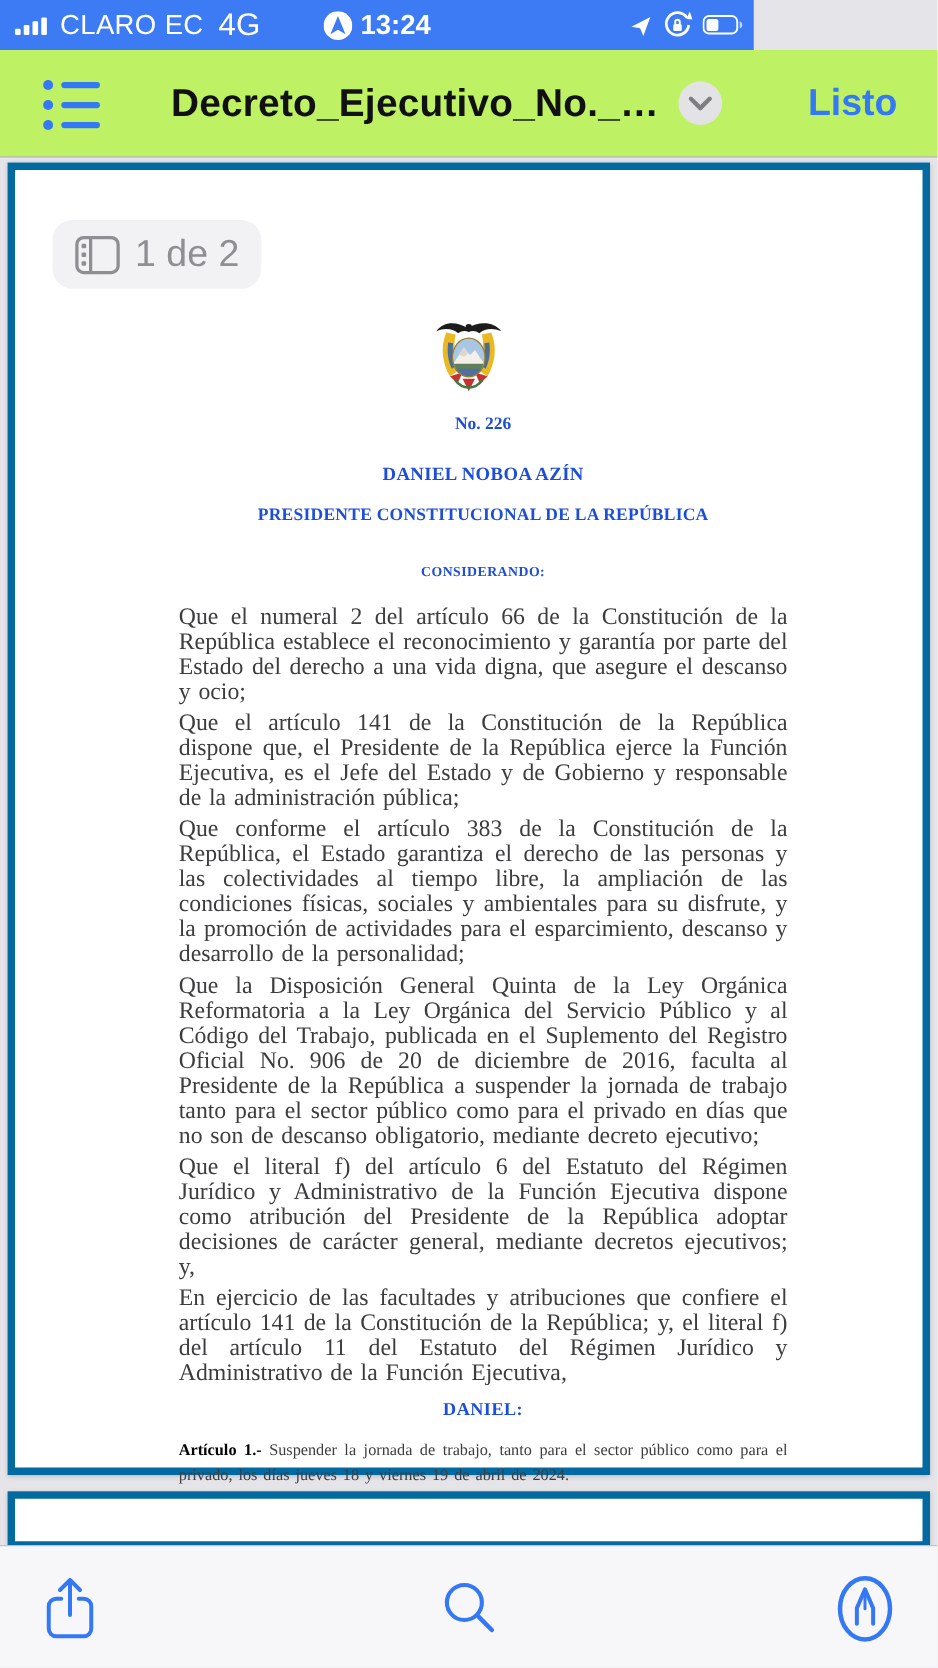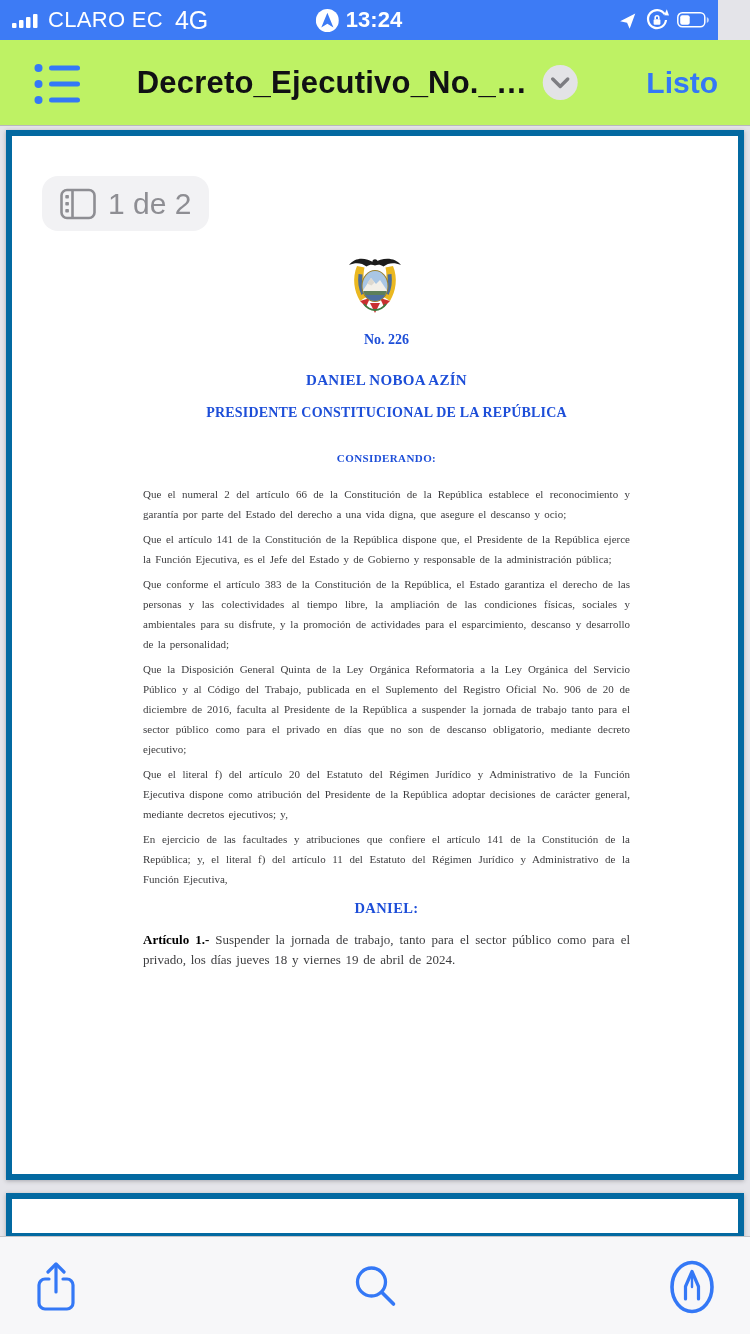--- a/index.html
+++ b/index.html
@@ -6,21 +6,21 @@
   html,body { width:750px; height:1334px; }
   body {
     position:relative;
     font-family:"Liberation Sans", sans-serif;
     background:#e4e4e9;
     overflow:hidden;
   }
 
   
   .status-bar {
-    position:absolute; top:0; left:0; width:718px; height:40px;
+    position:absolute; top:0; left:0; width:603px; height:40px;
     background:#3d7bf5; color:#ffffff;
     display:flex; align-items:center;
   }
   .sb-left { display:flex; align-items:center; gap:8px; padding-left:12px; }
   .sb-carrier { font-size:22px; font-weight:500; letter-spacing:.3px; }
   .sb-network { font-size:25px; font-weight:400; margin-left:4px; }
   .sb-center {
     position:absolute; left:50%; top:0; height:40px; transform:translateX(-50%);
     display:flex; align-items:center; gap:7px;
   }
@@ -72,21 +72,21 @@
     position:absolute; left:131px; top:196px; width:487px;
     font-family:"Liberation Serif", serif; color:#3d3d3f;
   }
   .doc-center { text-align:center; font-weight:700; color:#1d4ed8; }
   .doc-number { font-size:14px; }
   .doc-name   { font-size:15px; margin-top:24px; letter-spacing:.3px; }
   .doc-ptitle { font-size:14px; margin-top:16px; letter-spacing:.2px; }
   .doc-considering { font-size:11px; margin-top:31px; letter-spacing:.4px; }
   .doc-paragraphs { margin-top:20px; }
   .doc-paragraphs p {
-    font-size:11px; line-height:20px; text-align:justify;
+    font-size:19px; line-height:20px; text-align:justify;
     word-spacing:1.5px; margin-top:5px;
   }
   .doc-paragraphs p:first-child { margin-top:0; }
   .doc-decreta { font-size:14.5px; margin-top:11px; letter-spacing:.4px; }
   .doc-article {
     font-size:13px; line-height:20px; text-align:justify;
     word-spacing:1.5px; margin-top:13px;
   }
   .doc-article strong { font-weight:700; color:#000000; }
 
@@ -221,21 +221,21 @@
     <div class="doc-text">
       <div class="doc-center doc-number">No. 226</div>
       <div class="doc-center doc-name">DANIEL NOBOA AZÍN</div>
       <div class="doc-center doc-ptitle">PRESIDENTE CONSTITUCIONAL DE LA REPÚBLICA</div>
       <div class="doc-center doc-considering">CONSIDERANDO:</div>
       <div class="doc-paragraphs">
         <p>Que el numeral 2 del artículo 66 de la Constitución de la República establece el reconocimiento y garantía por parte del Estado del derecho a una vida digna, que asegure el descanso y ocio;</p>
         <p>Que el artículo 141 de la Constitución de la República dispone que, el Presidente de la República ejerce la Función Ejecutiva, es el Jefe del Estado y de Gobierno y responsable de la administración pública;</p>
         <p>Que conforme el artículo 383 de la Constitución de la República, el Estado garantiza el derecho de las personas y las colectividades al tiempo libre, la ampliación de las condiciones físicas, sociales y ambientales para su disfrute, y la promoción de actividades para el esparcimiento, descanso y desarrollo de la personalidad;</p>
         <p>Que la Disposición General Quinta de la Ley Orgánica Reformatoria a la Ley Orgánica del Servicio Público y al Código del Trabajo, publicada en el Suplemento del Registro Oficial No. 906 de 20 de diciembre de 2016, faculta al Presidente de la República a suspender la jornada de trabajo tanto para el sector público como para el privado en días que no son de descanso obligatorio, mediante decreto ejecutivo;</p>
-        <p>Que el literal f) del artículo 20 del Estatuto del Régimen Jurídico y Administrativo de la Función Ejecutiva dispone como atribución del Presidente de la República adoptar decisiones de carácter general, mediante decretos ejecutivos; y,</p>
+        <p>Que el literal f) del artículo 6 del Estatuto del Régimen Jurídico y Administrativo de la Función Ejecutiva dispone como atribución del Presidente de la República adoptar decisiones de carácter general, mediante decretos ejecutivos; y,</p>
         <p>En ejercicio de las facultades y atribuciones que confiere el artículo 141 de la Constitución de la República; y, el literal f) del artículo 11 del Estatuto del Régimen Jurídico y Administrativo de la Función Ejecutiva,</p>
       </div>
       <div class="doc-center doc-decreta">DANIEL:</div>
       <p class="doc-article"><strong>Artículo 1.-</strong> <span>Suspender la jornada de trabajo, tanto para el sector público como para el privado, los días jueves 18 y viernes 19 de abril de 2024.</span></p>
     </div>
   </div>
 
   <div class="page page-2"></div>
 </div>
 

